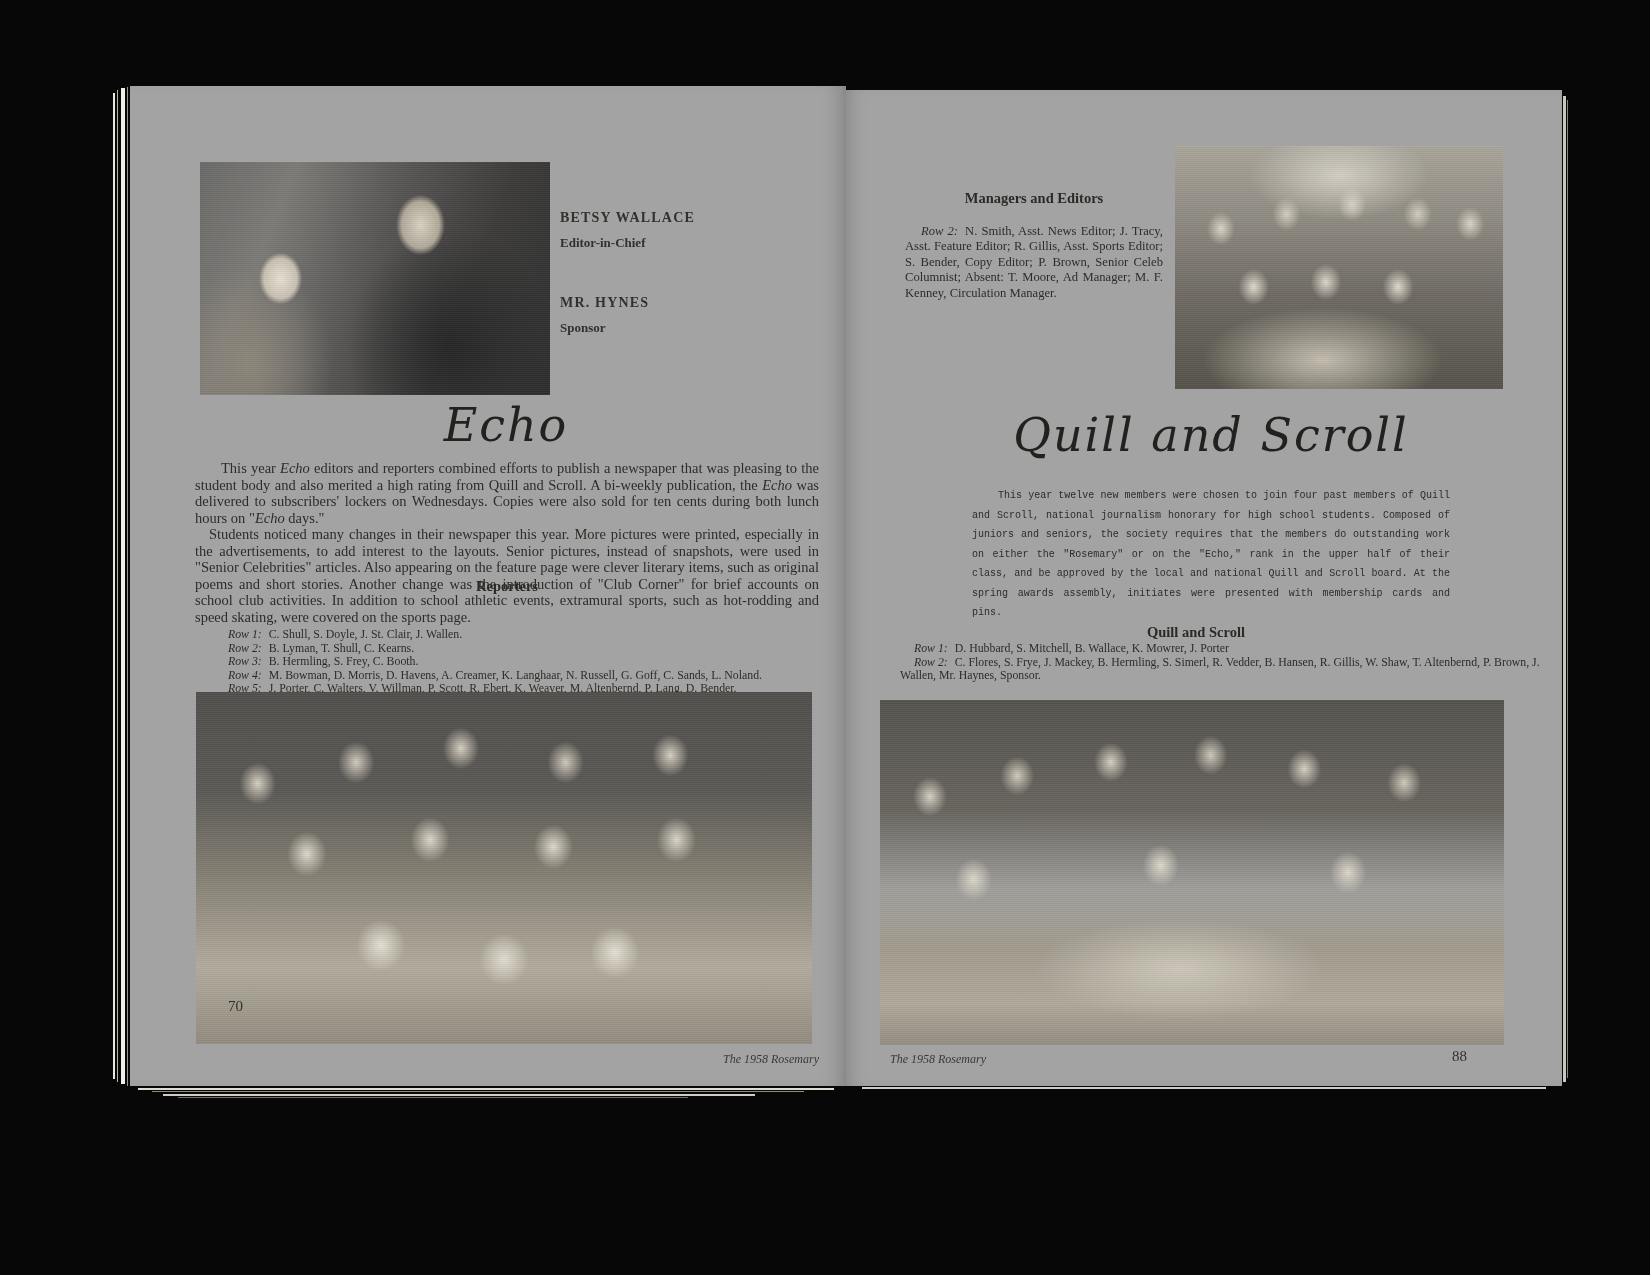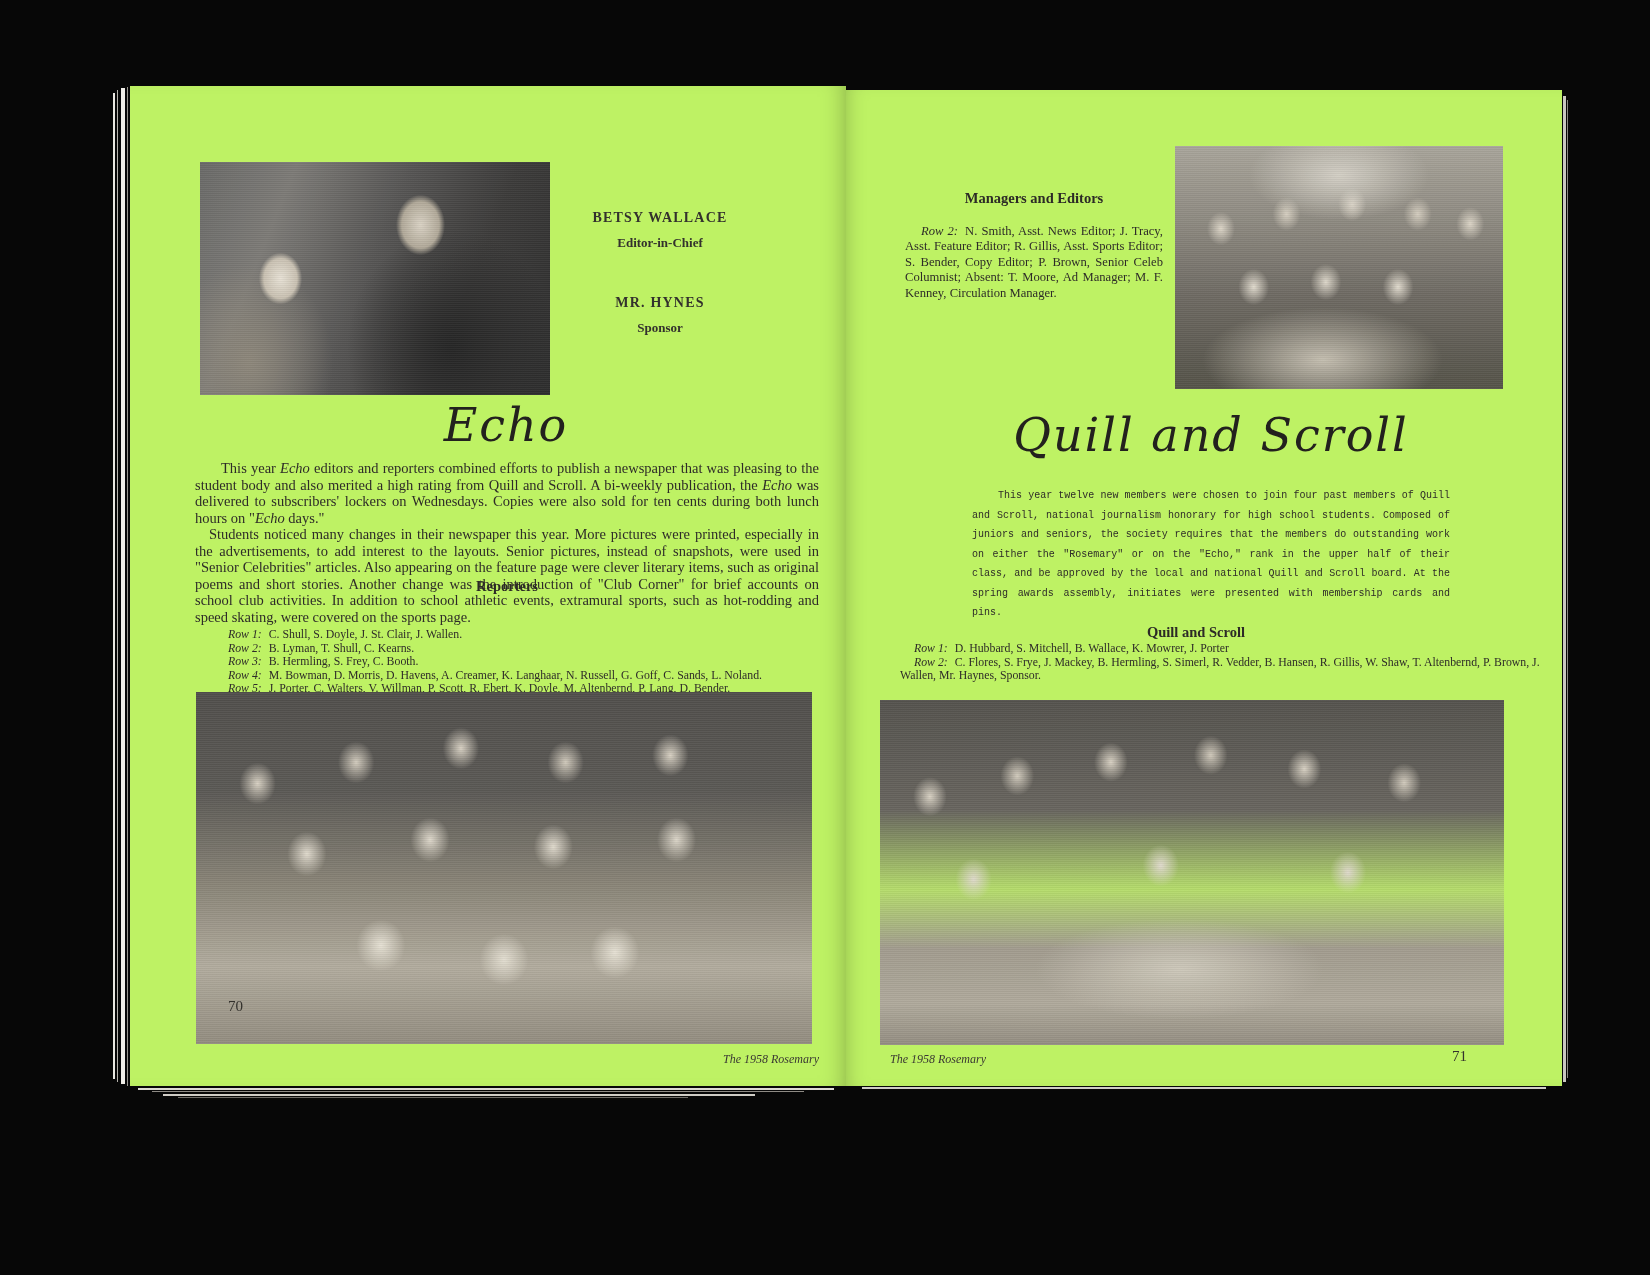--- a/index.html
+++ b/index.html
@@ -2,21 +2,21 @@
 <html><head>
 <meta charset="utf-8">
 <style>
   html,body{margin:0;padding:0;}
   body{
     width:1650px;height:1275px;position:relative;overflow:hidden;
     background:#070707;
     font-family:"Liberation Serif", serif;
     color:#2d2b28;
   }
-  .page{position:absolute;background:#bef264;}
+  .page{position:absolute;background:#a3a3a3;}
   #left-page{left:130px;top:86px;width:716px;height:1000px;
     box-shadow:inset -18px 0 26px -20px rgba(0,0,0,.35);}
   #right-page{left:846px;top:90px;width:716px;height:996px;
     box-shadow:inset 14px 0 22px -16px rgba(0,0,0,.28);}
 
   
   .edge{position:absolute;}
   #fan1{left:113px;top:93px;width:2px;height:986px;background:#e9e7e1;}
   #fan2{left:117px;top:90px;width:1px;height:992px;background:#b3b0aa;}
   #fan3{left:121px;top:88px;width:4px;height:996px;background:#f0eee8;}
@@ -87,21 +87,21 @@
       radial-gradient(ellipse 24px 28px at 68% 20%, #d8d1c3 0%, rgba(0,0,0,0) 70%),
       radial-gradient(ellipse 24px 28px at 84% 24%, #d2cbbd 0%, rgba(0,0,0,0) 70%),
       radial-gradient(ellipse 26px 30px at 15% 52%, #ded8cb 0%, rgba(0,0,0,0) 70%),
       radial-gradient(ellipse 26px 30px at 45% 48%, #e0dacd 0%, rgba(0,0,0,0) 70%),
       radial-gradient(ellipse 26px 30px at 75% 50%, #ded8cb 0%, rgba(0,0,0,0) 70%),
       radial-gradient(ellipse 200px 70px at 48% 78%, #cdc8ba 0%, rgba(0,0,0,0) 72%),
       linear-gradient(180deg, #55534e 0%, #68655f 32%, #97928638 55%, #a29c8f 72%, #b0aa9c 88%, #948e82 100%);
   }
 
   
-  .caption-id{position:absolute;text-align:center;font-weight:bold;color:#33312d;}
+  .caption-id{position:absolute;font-weight:bold;color:#33312d;}
   .cap-name{font-size:14px;letter-spacing:1.2px;}
   .cap-role{font-size:13px;margin-top:9px;}
   .script-title{position:absolute;text-align:center;
     font-family:"DejaVu Serif", serif;font-style:italic;font-size:46px;
     color:#23211e;letter-spacing:2px;}
   .body-copy{position:absolute;text-align:justify;color:#2e2c28;}
   .body-copy p{margin:0;}
   #left-body{font-size:14.5px;line-height:16.5px;}
   #left-body .p1{text-indent:26px;}
   #left-body .p2{text-indent:14px;}
@@ -161,21 +161,21 @@
     <p class="p2"><span>Students noticed many changes in their newspaper this year. More pictures were printed, especially in the advertisements, to add interest to the layouts. Senior pictures, instead of snapshots, were used in "Senior Celebrities" articles. Also appearing on the feature page were clever literary items, such as original poems and short stories. Another change was the introduction of "Club Corner" for brief accounts on school club activities. In addition to school athletic events, extramural sports, such as hot-rodding and speed skating, were covered on the sports page.</span></p>
   </div>
 
   <div class="group-heading" style="left:65px;top:492px;width:624px;">Reporters</div>
 
   <div class="rows" style="left:98px;top:542px;width:600px;">
     <p><span class="rowlabel">Row 1:</span><span>C. Shull, S. Doyle, J. St. Clair, J. Wallen.</span></p>
     <p><span class="rowlabel">Row 2:</span><span>B. Lyman, T. Shull, C. Kearns.</span></p>
     <p><span class="rowlabel">Row 3:</span><span>B. Hermling, S. Frey, C. Booth.</span></p>
     <p><span class="rowlabel">Row 4:</span><span>M. Bowman, D. Morris, D. Havens, A. Creamer, K. Langhaar, N. Russell, G. Goff, C. Sands, L. Noland.</span></p>
-    <p><span class="rowlabel">Row 5:</span><span>J. Porter, C. Walters, V. Willman, P. Scott, R. Ebert, K. Doyle, M. Altenbernd, P. Lang, D. Bender.</span></p>
+    <p><span class="rowlabel">Row 5:</span><span>J. Porter, C. Walters, V. Willman, P. Scott, R. Ebert, K. Weaver, M. Altenbernd, P. Lang, D. Bender.</span></p>
   </div>
 
   <div class="photo" id="photo-reporters" style="left:66px;top:606px;width:616px;height:352px;"></div>
 
   <div class="folio" style="left:98px;top:912px;">70</div>
   <div class="running-title" style="left:65px;top:966px;width:624px;text-align:right;">The 1958 Rosemary</div>
 </div>
 
 <div class="page" id="right-page">
 
@@ -194,14 +194,14 @@
   <div class="group-heading" style="left:44px;top:534px;width:612px;">Quill and Scroll</div>
 
   <div class="cap-rows" style="left:54px;top:552px;width:640px;">
     <p><span class="rowlabel">Row 1:</span><span>D. Hubbard, S. Mitchell, B. Wallace, K. Mowrer, J. Porter</span></p>
     <p><span class="rowlabel">Row 2:</span><span>C. Flores, S. Frye, J. Mackey, B. Hermling, S. Simerl, R. Vedder, B. Hansen, R. Gillis, W. Shaw, T. Altenbernd, P. Brown, J. Wallen, Mr. Haynes, Sponsor.</span></p>
   </div>
 
   <div class="photo" id="photo-quill" style="left:34px;top:610px;width:624px;height:345px;"></div>
 
   <div class="running-title" style="left:44px;top:962px;">The 1958 Rosemary</div>
-  <div class="folio" style="left:606px;top:958px;">71</div>
+  <div class="folio" style="left:606px;top:958px;">88</div>
 </div>
 
 </body></html>

